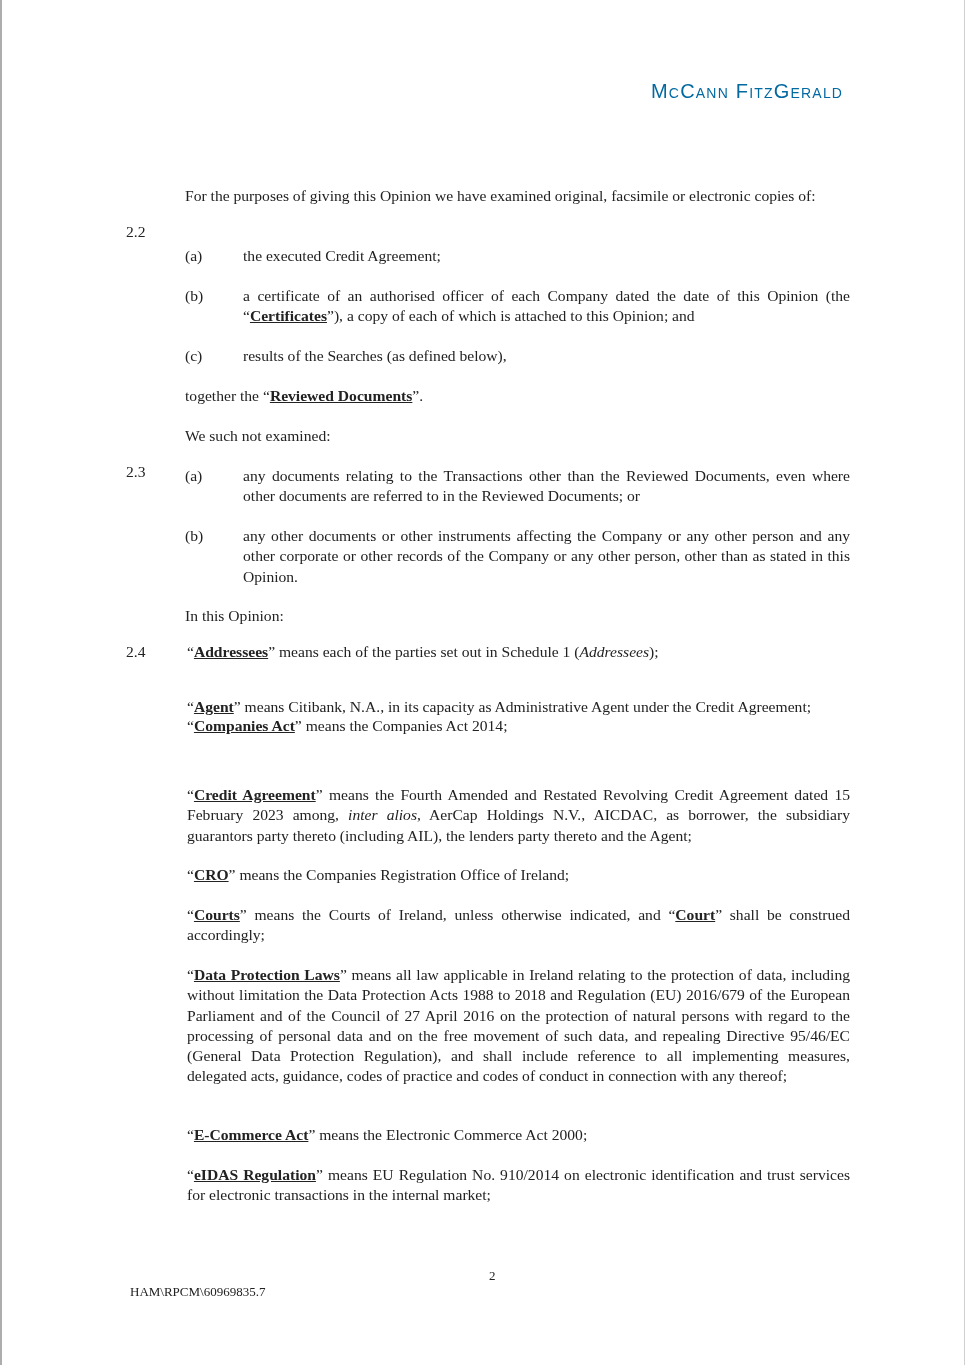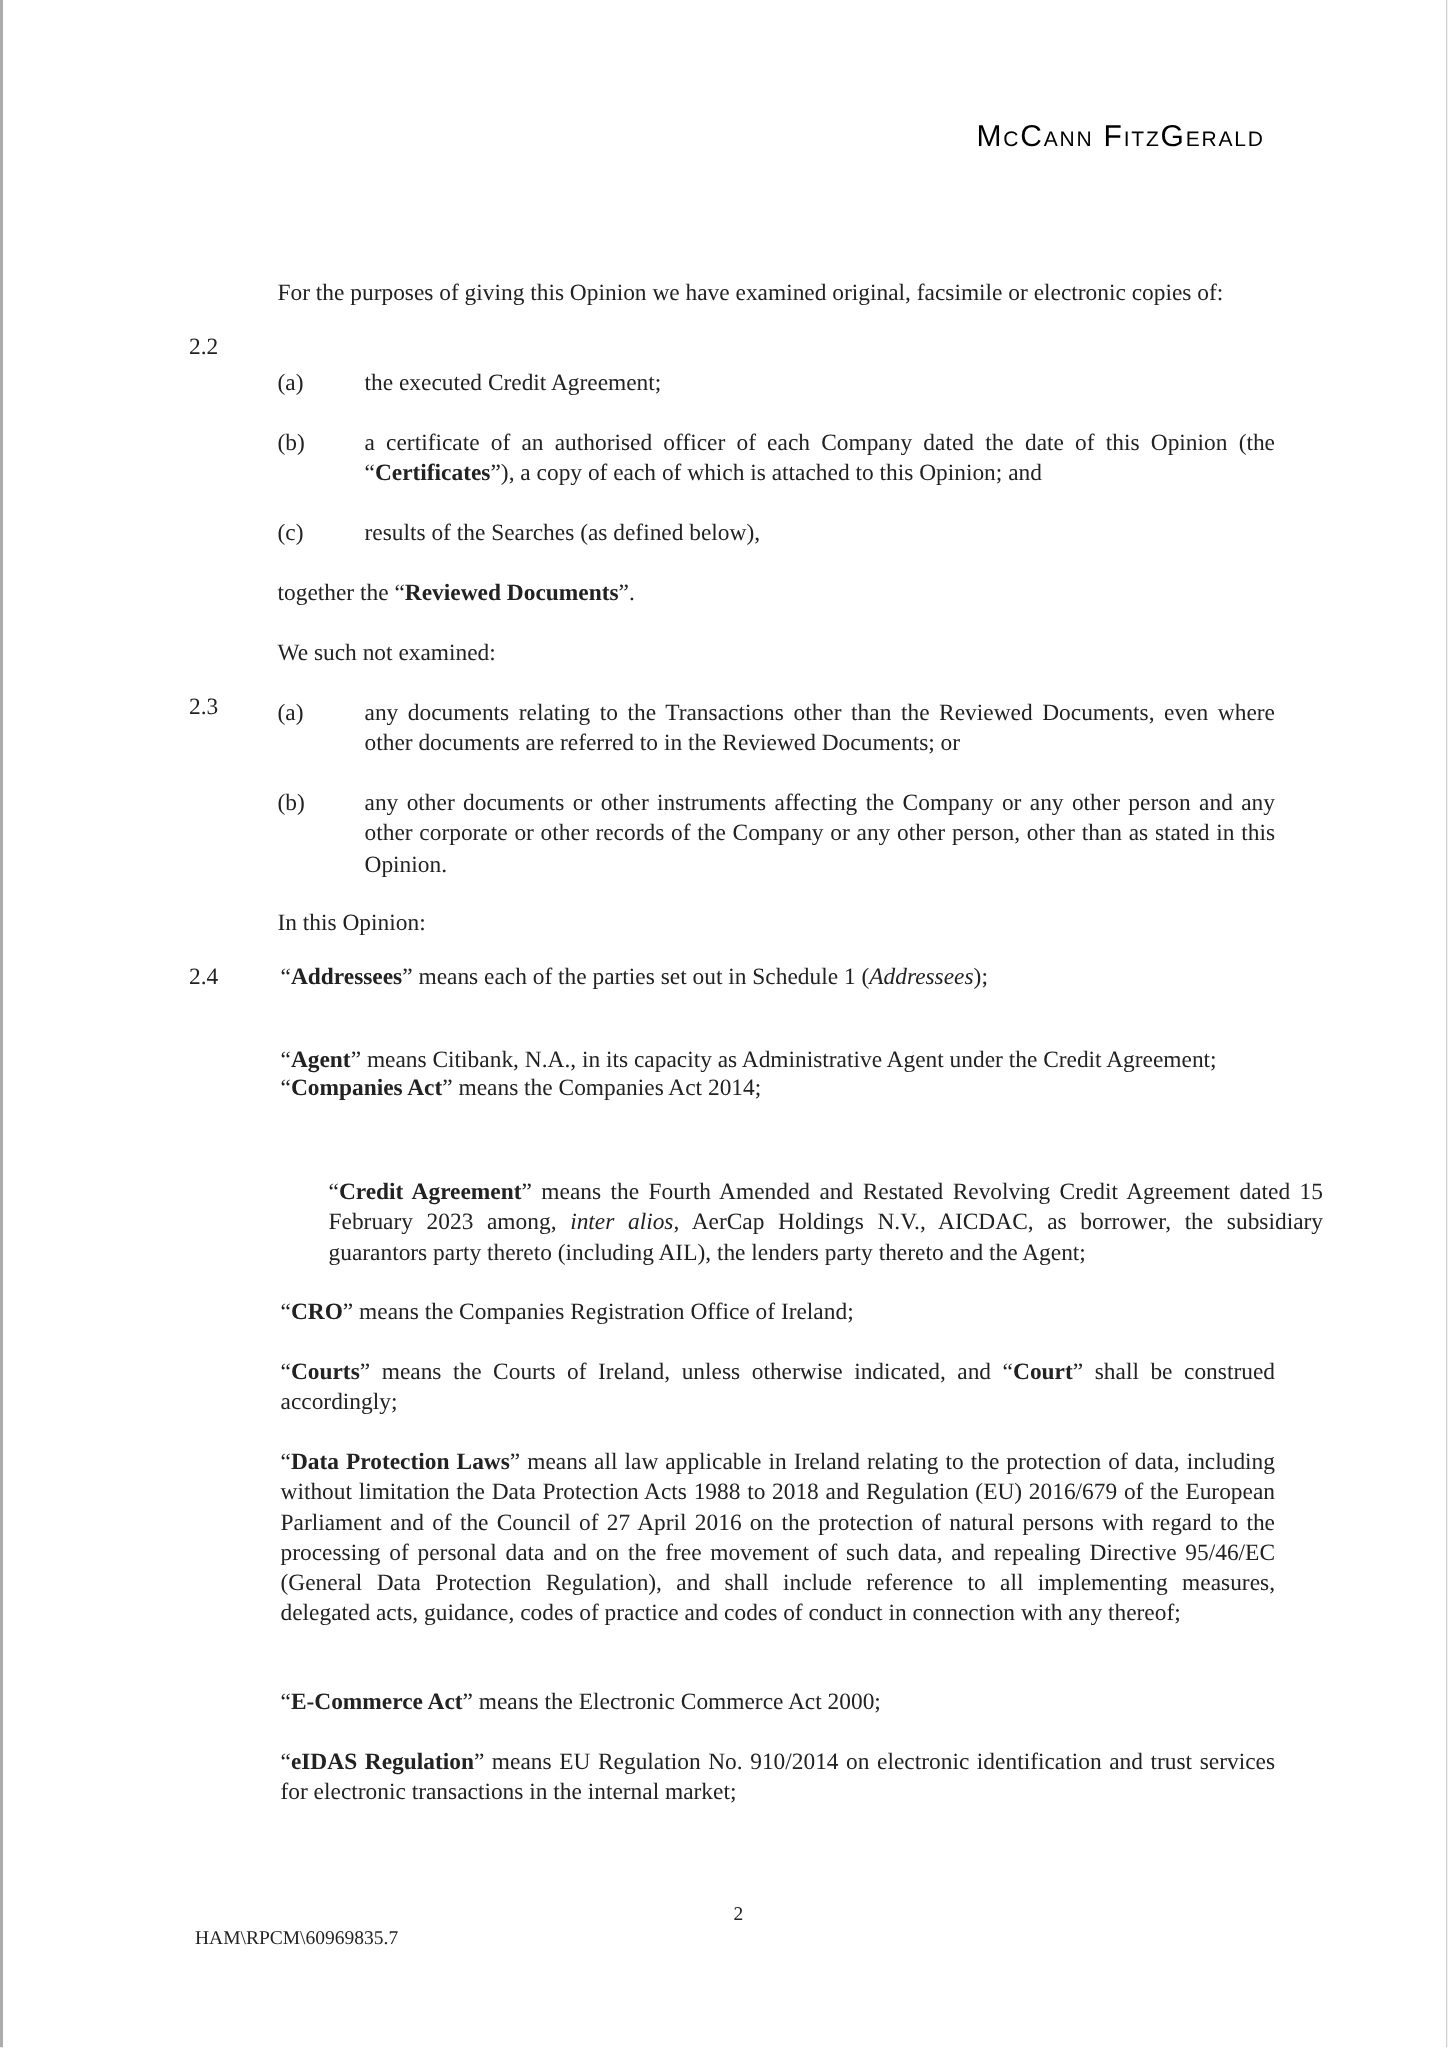--- a/index.html
+++ b/index.html
@@ -27,21 +27,21 @@
       right: 0; top: 0;
       width: 1px; height: 1365px;
       background: #d0d0d0;
     }
     .logo {
       position: absolute;
       top: 80px;
       left: 651px;
       width: 200px;
       font-family: "Liberation Sans", "DejaVu Sans", sans-serif;
-      color: #000000;
+      color: #0369a1;
       font-size: 20px;
       letter-spacing: 1.2px;
       font-variant: small-caps;
       white-space: nowrap;
     }
     .content {
       position: absolute;
       left: 0;
       top: 0;
       width: 965px;
@@ -87,21 +87,21 @@
       left: 130px;
       top: 1284px;
       font-size: 13px;
     }
     .footer-page {
       position: absolute;
       left: 489px;
       top: 1268px;
       font-size: 13px;
     }
-    b { font-weight: bold; }
+    b { font-weight: bold; text-decoration: underline; }
   </style>
 </head>
 <body>
 
 <div class="page-edge-left"></div>
 <div class="page-edge-right"></div>
 
 <div class="logo">McCann FitzGerald</div>
 
 <div class="content">
@@ -143,21 +143,21 @@
     <span class="clause-num">2.4</span>
     <span class="clause-text">In this Opinion:</span>
   </div>
 
   <div class="def" style="top:642px;"><span>“</span><b>Addressees</b><span>”</span><span> means each of the parties set out in Schedule 1 (</span><i>Addressees</i><span>);</span></div>
 
   <div class="def" style="top:697px;"><span>“</span><b>Agent</b><span>”</span><span> means Citibank, N.A., in its capacity as Administrative Agent under the Credit Agreement;</span></div>
 
   <div class="def" style="top:716px;"><span>“</span><b>Companies Act</b><span>”</span><span> means the Companies Act 2014;</span></div>
 
-  <div class="def" style="top:785px;margin-left:32px;"><span>“</span><b>Credit Agreement</b><span>”</span><span> means the Fourth Amended and Restated Revolving Credit Agreement dated 15 February 2023 among, </span><i>inter alios</i><span>, AerCap Holdings N.V., AICDAC, as borrower, the subsidiary guarantors party thereto (including AIL), the lenders party thereto and the Agent;</span></div>
+  <div class="def" style="top:785px;"><span>“</span><b>Credit Agreement</b><span>”</span><span> means the Fourth Amended and Restated Revolving Credit Agreement dated 15 February 2023 among, </span><i>inter alios</i><span>, AerCap Holdings N.V., AICDAC, as borrower, the subsidiary guarantors party thereto (including AIL), the lenders party thereto and the Agent;</span></div>
 
   <div class="def" style="top:865px;"><span>“</span><b>CRO</b><span>”</span><span> means the Companies Registration Office of Ireland;</span></div>
 
   <div class="def" style="top:905px;"><span>“</span><b>Courts</b><span>”</span><span> means the Courts of Ireland, unless otherwise indicated, and “</span><b>Court</b><span>” shall be construed accordingly;</span></div>
 
   <div class="def" style="top:965px;"><span>“</span><b>Data Protection Laws</b><span>”</span><span> means all law applicable in Ireland relating to the protection of data, including without limitation the Data Protection Acts 1988 to 2018 and Regulation (EU) 2016/679 of the European Parliament and of the Council of 27 April 2016 on the protection of natural persons with regard to the processing of personal data and on the free movement of such data, and repealing Directive 95/46/EC (General Data Protection Regulation), and shall include reference to all implementing measures, delegated acts, guidance, codes of practice and codes of conduct in connection with any thereof;</span></div>
 
   <div class="def" style="top:1125px;"><span>“</span><b>E-Commerce Act</b><span>”</span><span> means the Electronic Commerce Act 2000;</span></div>
 
   <div class="def" style="top:1165px;"><span>“</span><b>eIDAS Regulation</b><span>”</span><span> means EU Regulation No. 910/2014 on electronic identification and trust services for electronic transactions in the internal market;</span></div>

